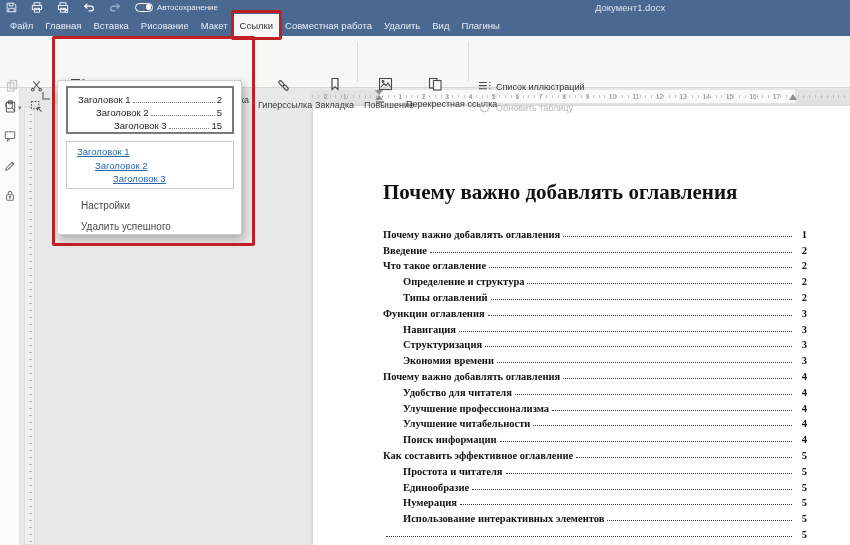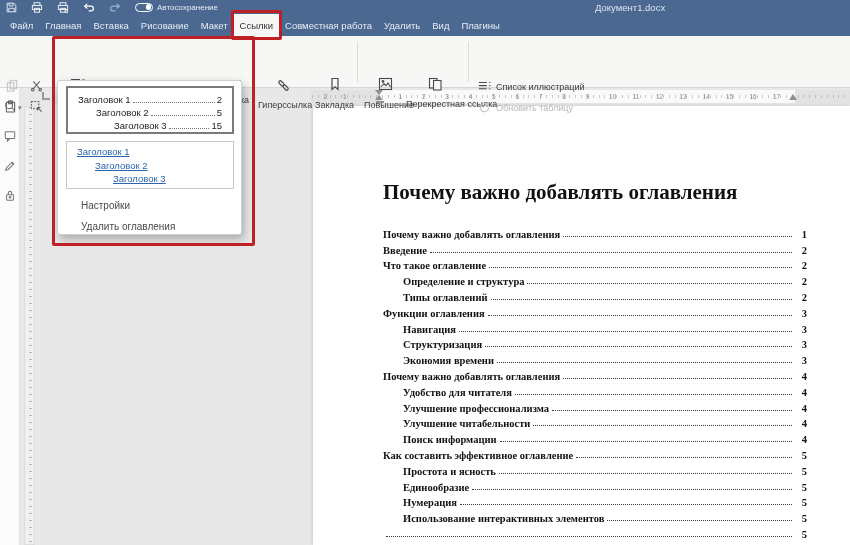--- a/index.html
+++ b/index.html
@@ -430,21 +430,21 @@
         <span class="toc-page">4</span>
       </div>
 
       <div class="toc-row lvl1">
         <span>Как составить эффективное оглавление</span>
         <span class="dots"></span>
         <span class="toc-page">5</span>
       </div>
 
       <div class="toc-row lvl2">
-        <span>Простота и ясность</span>
+        <span>Простота и читателя</span>
         <span class="dots"></span>
         <span class="toc-page">5</span>
       </div>
 
       <div class="toc-row lvl2">
         <span>Единообразие</span>
         <span class="dots"></span>
         <span class="toc-page">5</span>
       </div>
 
@@ -496,17 +496,17 @@
 
       <div class="link-row" style="padding-left: 18px;">
         <a>Заголовок 2</a>
       </div>
 
       <div class="link-row" style="padding-left: 36px;">
         <a>Заголовок 3</a>
       </div>
     </div>
   <div class="dd-item" style="top:119px">Настройки</div>
-  <div class="dd-item" style="top:140px">Удалить оглавления</div>
+  <div class="dd-item" style="top:140px">Удалить успешного</div>
 </div>
 
 <div class="red-box main"></div>
 <div class="red-box tab" style="left: 230.578px; top: 10px; width: 51.4531px; height: 30px;"></div>
 
 </body></html>

